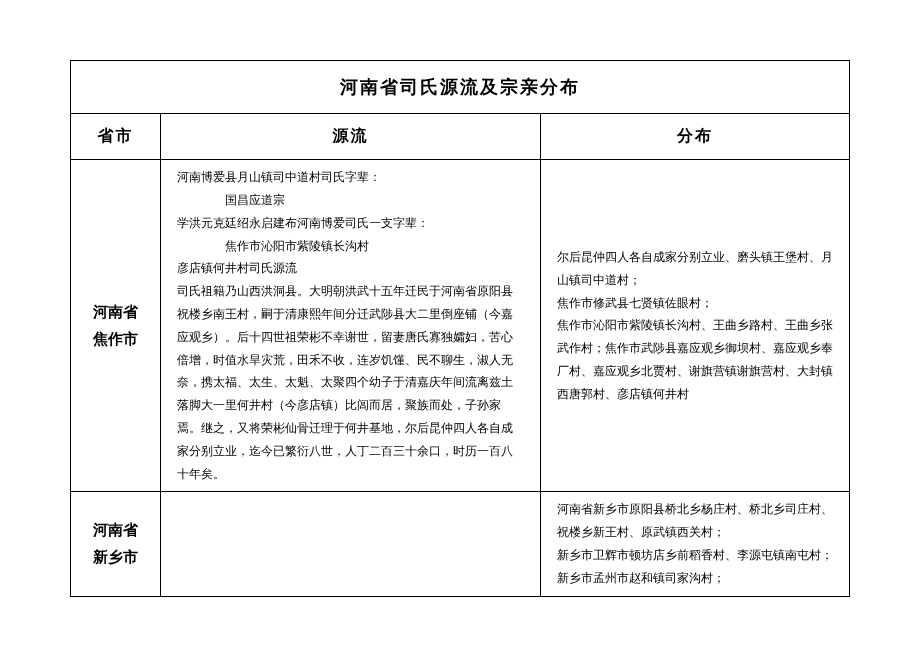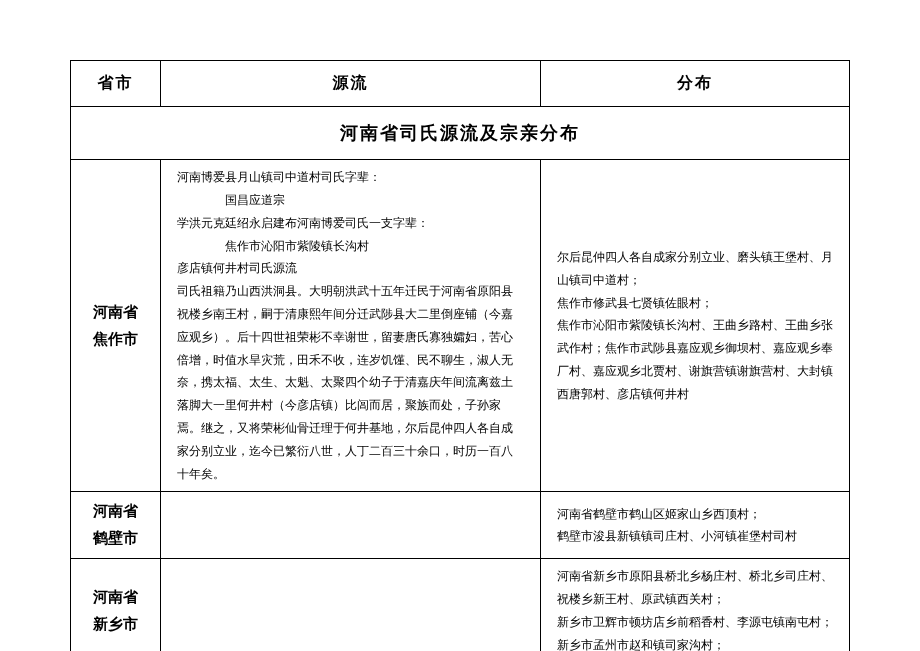--- a/index.html
+++ b/index.html
@@ -58,53 +58,45 @@
 <body>
 
 <table>
   <colgroup>
     <col class="col-province">
     <col class="col-origin">
     <col class="col-dist">
   </colgroup>
   <tbody>
       <tr>
+    <td colspan="3" class="title-cell">河南省司氏源流及宗亲分布</td>
+  </tr>
+  <tr>
     <td class="header-cell">省市</td>
     <td class="header-cell">源流</td>
     <td class="header-cell">分布</td>
-  </tr>
-  <tr>
-    <td colspan="3" class="title-cell">河南省司氏源流及宗亲分布</td>
   </tr>
 
   <tr>
     <td class="province-cell">河南省焦作市</td>
     <td class="origin-content">
       <div>河南博爱县月山镇司中道村司氏字辈：</div>
       <div>　　　　国昌应道宗</div>
       <div>学洪元克廷绍永启建布河南博爱司氏一支字辈：</div>
       <div>　　　　焦作市沁阳市紫陵镇长沟村</div>
       <div>彦店镇何井村司氏源流</div>
       <div>司氏祖籍乃山西洪洞县。大明朝洪武十五年迁民于河南省原阳县祝楼乡南王村，嗣于清康熙年间分迁武陟县大二里倒座铺（今嘉应观乡）。后十四世祖荣彬不幸谢世，留妻唐氏寡独孀妇，苦心倍增，时值水旱灾荒，田禾不收，连岁饥馑、民不聊生，淑人无奈，携太福、太生、太魁、太聚四个幼子于清嘉庆年间流离兹土落脚大一里何井村（今彦店镇）比闾而居，聚族而处，子孙家焉。继之，又将荣彬仙骨迁理于何井基地，尔后昆仲四人各自成家分别立业，迄今已繁衍八世，人丁二百三十余口，时历一百八十年矣。</div>
     </td>
     <td class="dist-content">
       <div>尔后昆仲四人各自成家分别立业、磨头镇王堡村、月山镇司中道村；</div>
       <div>焦作市修武县七贤镇佐眼村；</div>
       <div>焦作市沁阳市紫陵镇长沟村、王曲乡路村、王曲乡张武作村；焦作市武陟县嘉应观乡御坝村、嘉应观乡奉厂村、嘉应观乡北贾村、谢旗营镇谢旗营村、大封镇西唐郭村、彦店镇何井村</div>
     </td>
   </tr>
 
-  <tr>
-    <td class="province-cell">河南省鹤壁市</td>
-    <td class="origin-content"></td>
-    <td class="dist-content">
-      <div>河南省鹤壁市鹤山区姬家山乡西顶村；</div>
-      <div>鹤壁市浚县新镇镇司庄村、小河镇崔堡村司村</div>
-    </td>
-  </tr>
 
   <tr>
     <td class="province-cell">河南省新乡市</td>
     <td class="origin-content"></td>
     <td class="dist-content">
       <div>河南省新乡市原阳县桥北乡杨庄村、桥北乡司庄村、祝楼乡新王村、原武镇西关村；</div>
       <div>新乡市卫辉市顿坊店乡前稻香村、李源屯镇南屯村；</div>
       <div>新乡市孟州市赵和镇司家沟村；</div>
     </td>
   </tr>

